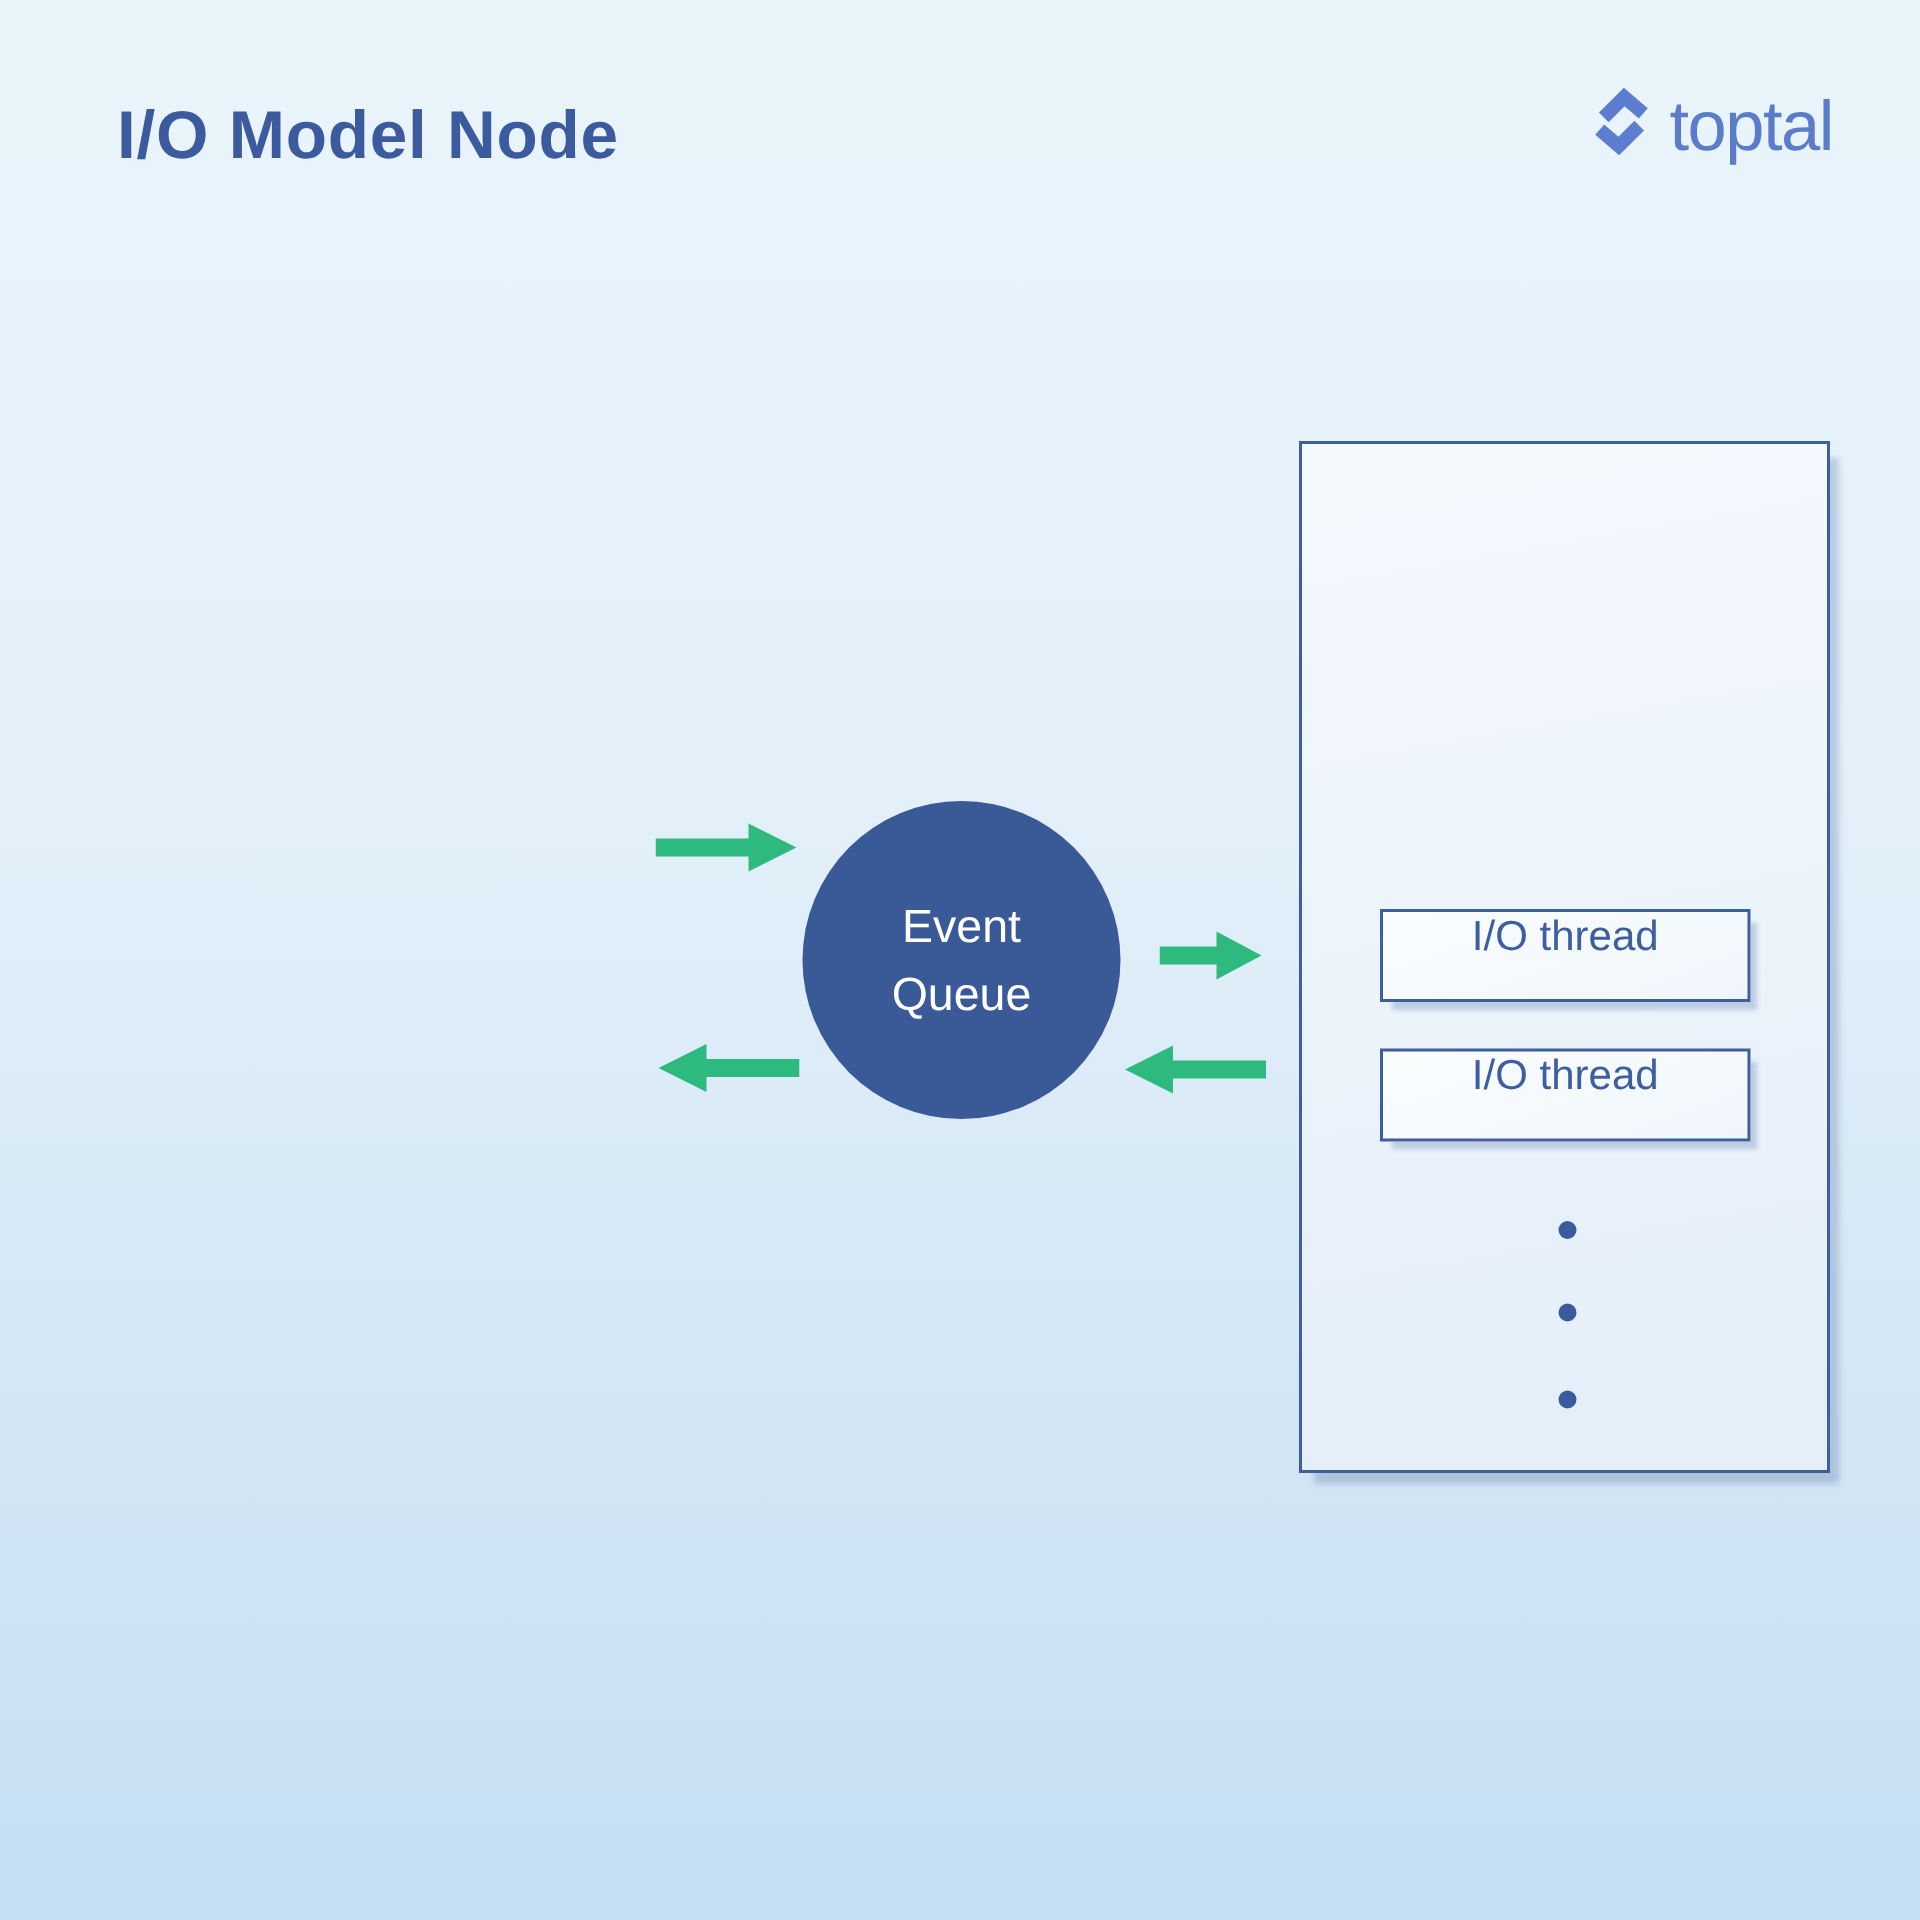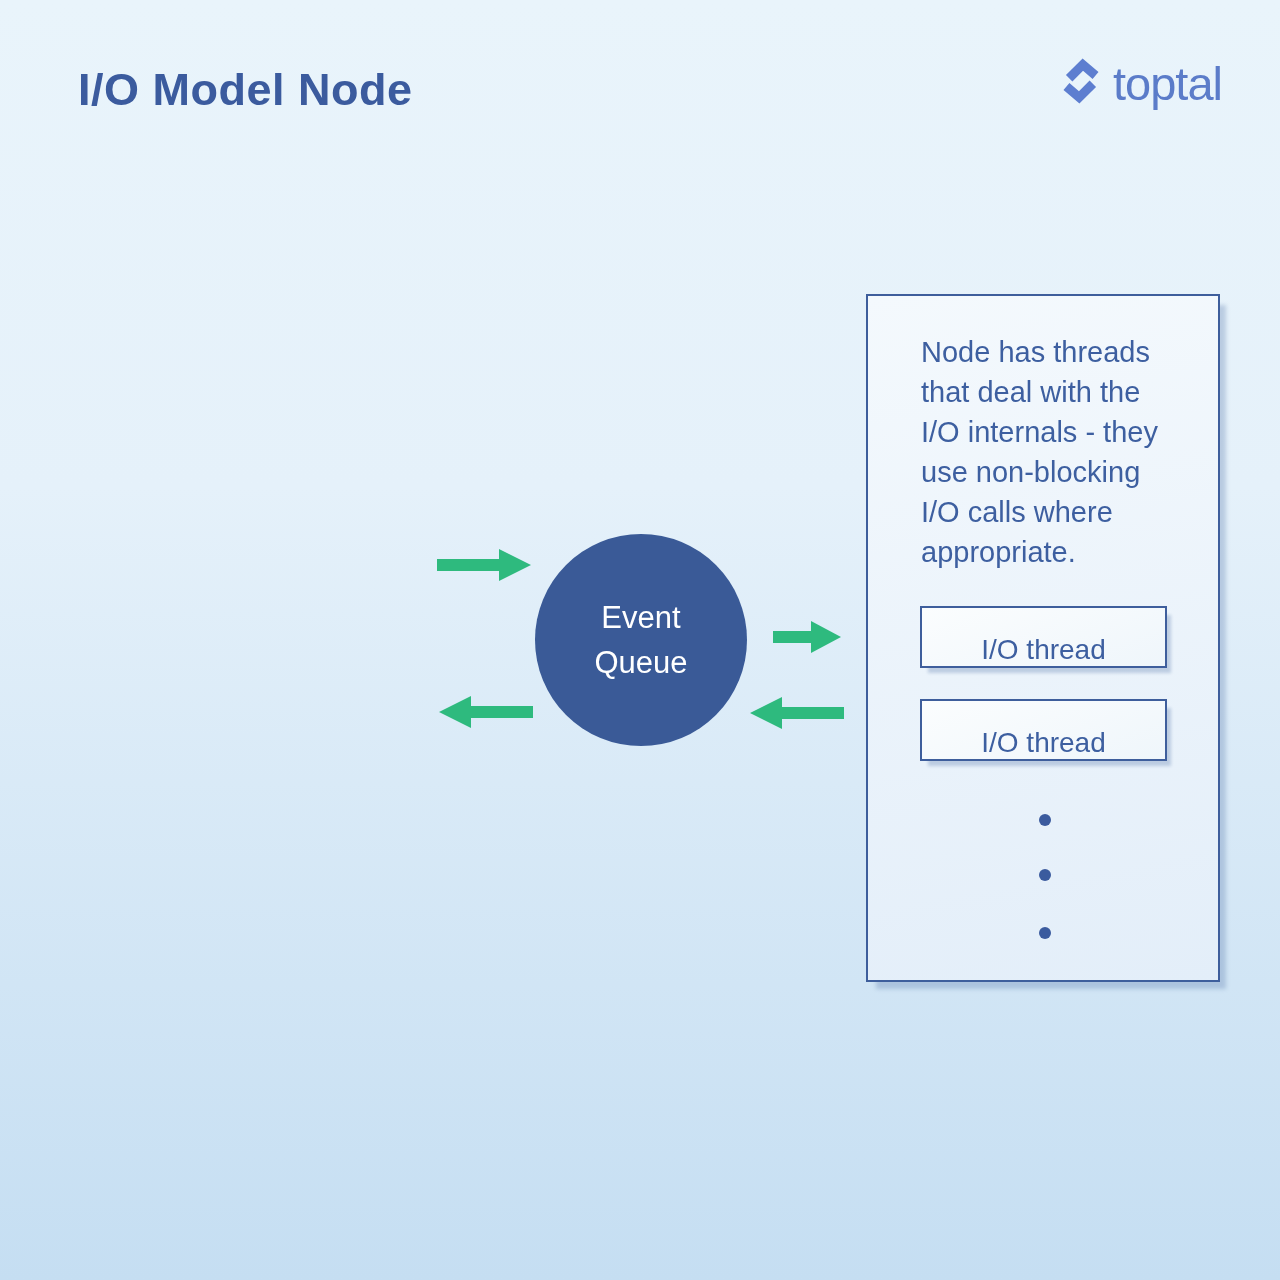--- a/index.html
+++ b/index.html
@@ -108,21 +108,21 @@
   }
   .io-box {
     position: absolute;
     left: 52px;
     width: 247px;
     height: 62px;
     background: linear-gradient(160deg, #fbfdfe 0%, #eff6fb 100%);
     border: 2px solid #3e5e9c;
     box-shadow: 6px 7px 3px -2px rgba(96, 128, 176, 0.33);
     display: flex;
-    align-items: flex-end;
+    align-items: flex-start;
     justify-content: center;
   }
   .io-box-1 { top: 310px; }
   .io-box-2 { top: 403px; }
   .io-box-text {
     font-size: 28px;
     color: #3d5fa0;
   }
   .dot {
     position: absolute;
@@ -169,26 +169,20 @@
   <svg class="arrow" style="left:748px; top:695px;" width="96" height="36" viewBox="0 0 96 36">
     <polygon points="96,12 34,12 34,2 2,18 34,34 34,24 96,24" fill="#2eba7e"></polygon>
   </svg>
 
   <div class="event-circle">
     <div class="event-circle-text preline">Event
 Queue</div>
   </div>
 
   <div class="right-panel">
-    <div class="panel-desc preline">Node has threads
-that deal with the
-I/O internals - they
-use non-blocking
-I/O calls where
-appropriate.</div>
 
     <div class="io-box io-box-1">
       <span class="io-box-text">I/O thread</span>
     </div>
 
     <div class="io-box io-box-2">
       <span class="io-box-text">I/O thread</span>
     </div>
 
     <span class="dot dot-1"></span>

